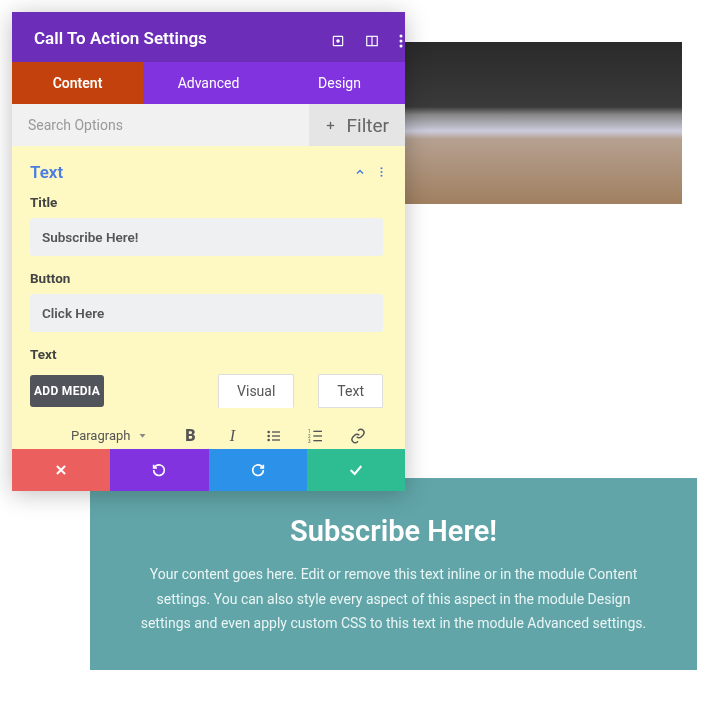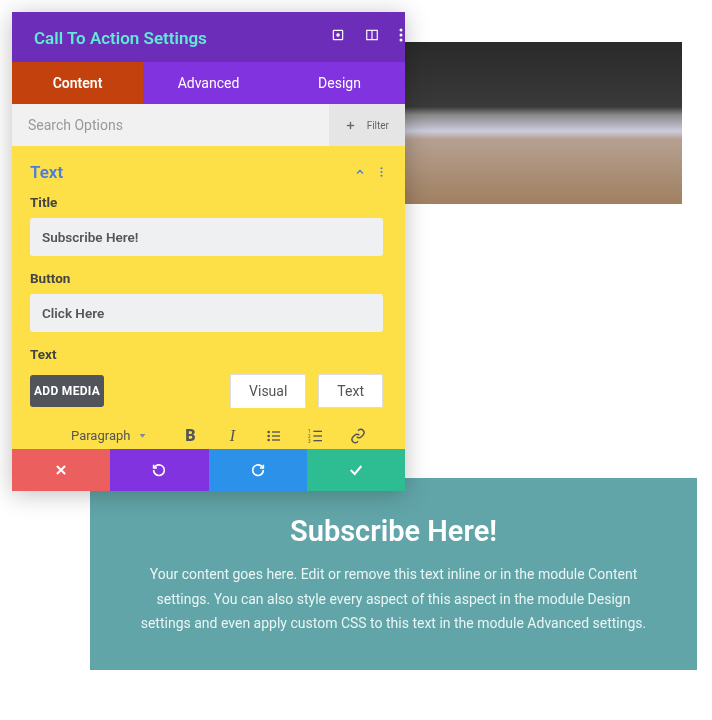--- a/index.html
+++ b/index.html
@@ -48,24 +48,24 @@
   position: absolute;
   top: 12px; left: 12px;
   width: 393px;
   background: #fff;
   box-shadow: 0 3px 24px rgba(0,0,0,0.25);
   border-radius: 3px 3px 0 0;
   z-index: 10;
 }
 .panel-header {
   background: #6c2eb9;
-  color: #5eead4;
+  color: #ffffff;
   padding: 16px 2px 14px 22px;
   display: flex;
-  align-items: flex-start;
+  align-items: flex-end;
   justify-content: space-between;
 }
 .panel-header h3 {
   font-size: 17px;
   font-weight: 600;
 }
 .header-icons { display: flex; gap: 20px; align-items: center; }
 .header-icons span { display: inline-flex; }
 
 .tabs {
@@ -80,21 +80,21 @@
   flex: 1;
   cursor: pointer;
 }
 .tab.active {
   background: #c2410c;
   font-weight: 600;
 }
 
 .panel-body {
   position: relative;
-  background: #fde047;
+  background: #fef9c3;
   border-radius: 28px;
 }
 .search-row {
   display: flex;
   background: #f1f1f1;
   align-items: stretch;
 }
 .search-input {
   flex: 1;
   border: none;
@@ -104,21 +104,21 @@
   color: #888;
 }
 .search-input::placeholder { color: #999; }
 .filter-btn {
   display: flex;
   align-items: center;
   gap: 11px;
   padding: 0 16px;
   background: #e5e5e5;
   color: #666;
-  font-size: 10px;
+  font-size: 19px;
   border: none;
   cursor: pointer;
 }
 
 .scroll-wrap {
   max-height: 303px;
   overflow-y: auto;
   padding-right: 4px;
 }
 .scroll-wrap::-webkit-scrollbar { width: 9px; }
@@ -172,21 +172,21 @@
   font-weight: 700;
   padding: 9px 4px;
   border: none;
   border-radius: 3px;
   cursor: pointer;
   letter-spacing: 0.3px;
 }
 .editor-tabs {
   display: flex;
   margin-left: auto;
-  gap: 12px;
+  gap: 24px;
   justify-content: space-between;
 }
 .editor-tab {
   padding: 8px 18px;
   font-size: 14px;
   color: #555;
   border: 1px solid #ddd;
   background: #fff;
   border-radius: 2px 2px 0 0;
   cursor: pointer;

